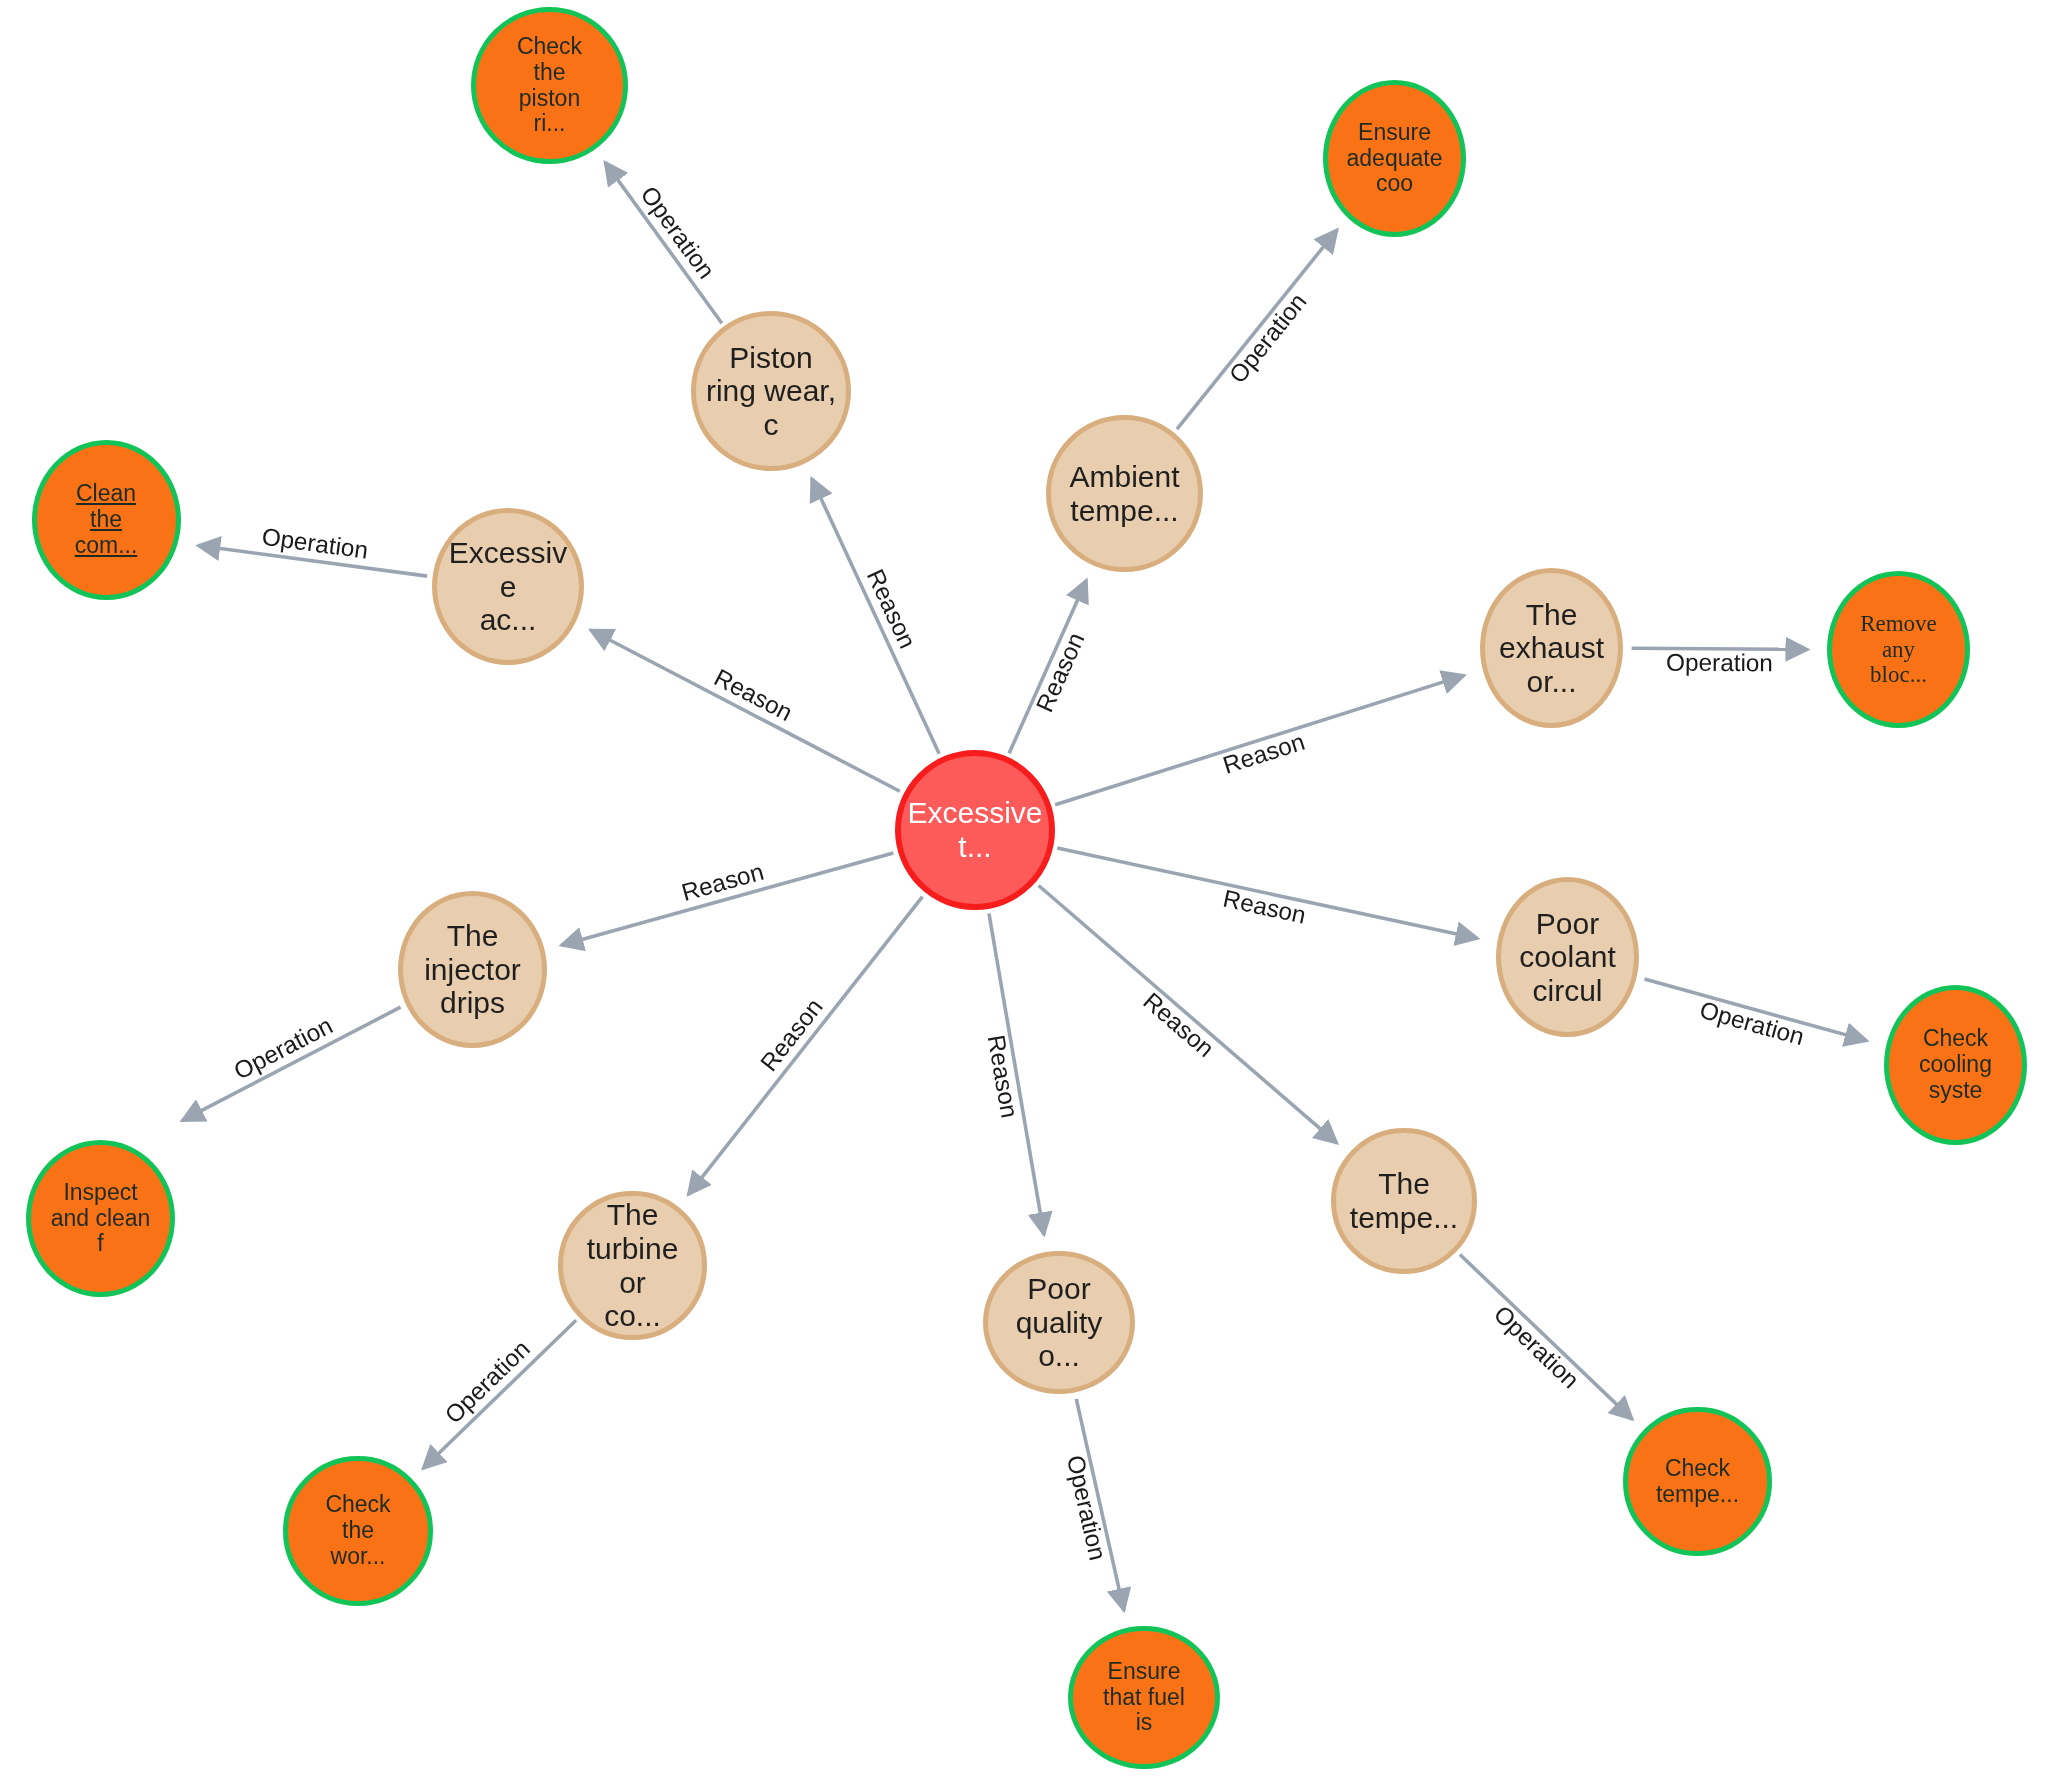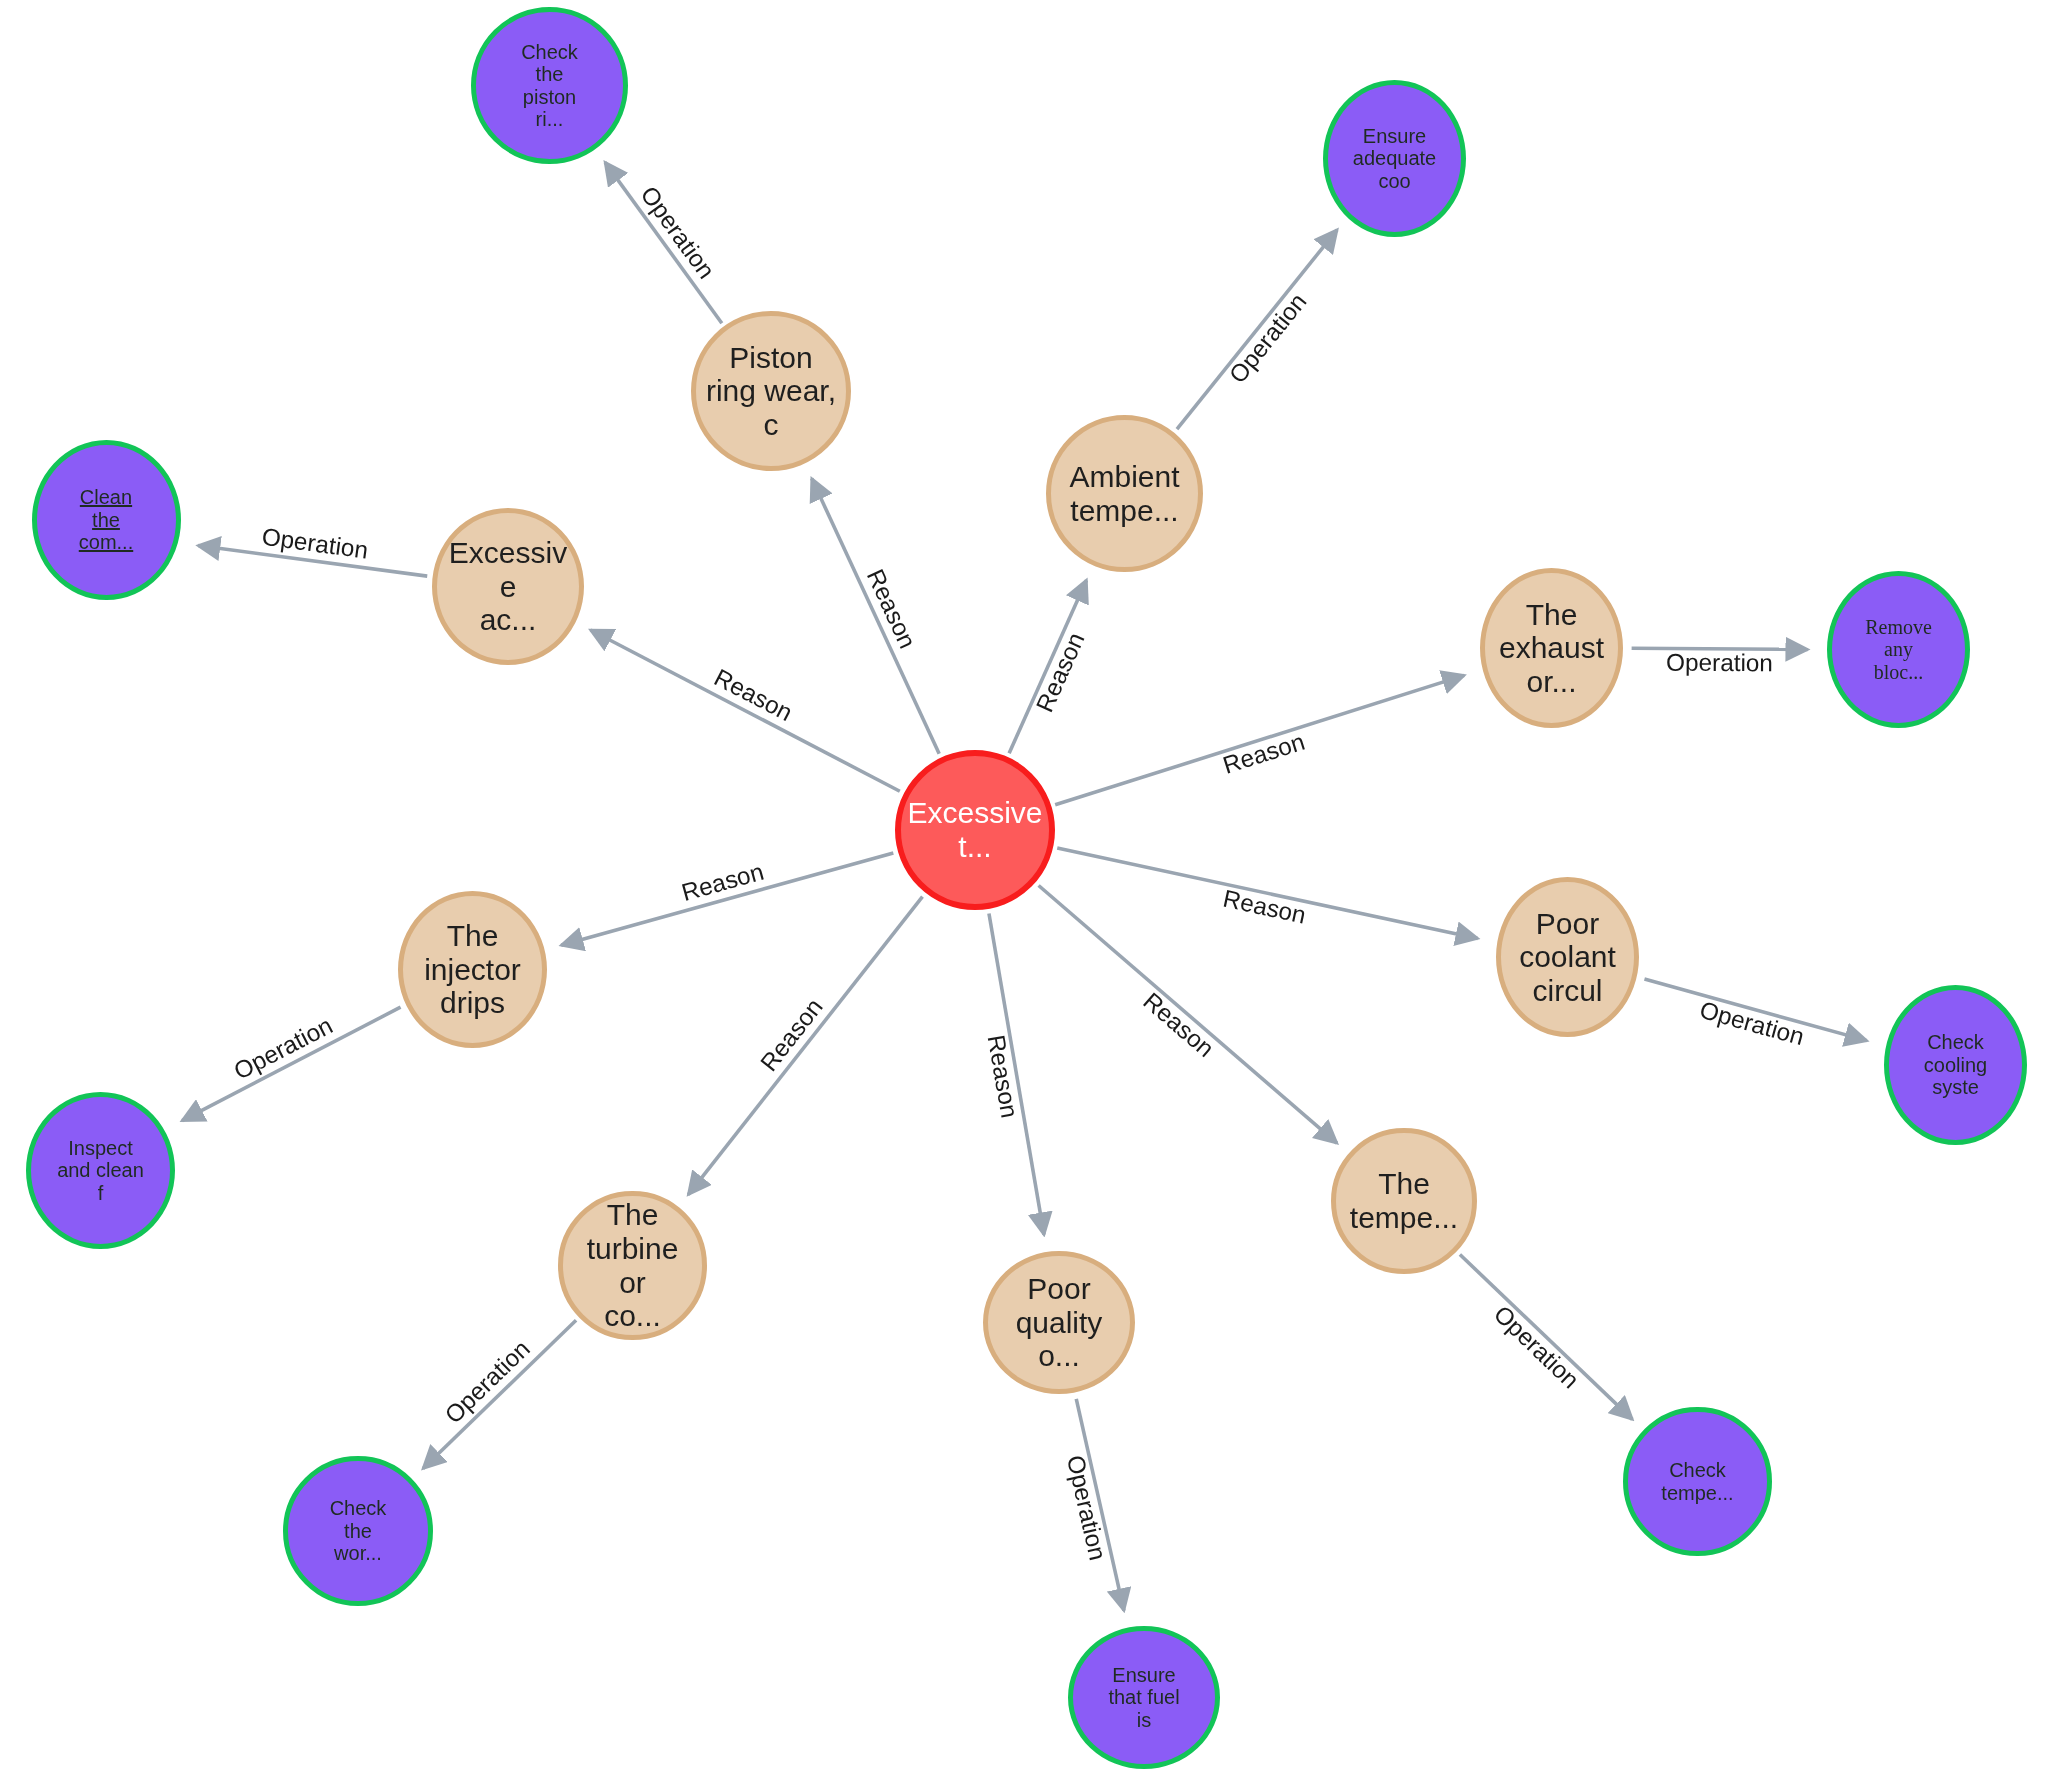--- a/index.html
+++ b/index.html
@@ -48,24 +48,24 @@
     padding: 0 5.7px;
     overflow: hidden;
   }
   .node-cause {
     background: #e8cdae;
     border: 5px solid #d8ae7e;
     color: #1f1f1f;
     font-size: 30px;
   }
   .node-action {
-    background: #8b5cf6;
+    background: #f97316;
     border: 5.7px solid #12c457;
     color: #1f2b22;
-    font-size: 20px;
+    font-size: 23px;
   }
   .node-root {
     background: #fd5a5a;
     border: 6.4px solid #f81d1d;
     color: #ffffff;
     font-size: 30px;
   }
   .node-label {
     display: block;
     width: 100%;
@@ -165,21 +165,21 @@
       </div>
       <div class="node node-cause" style="left: 558px; top: 1191px; width: 149px; height: 149px;">
         <span class="node-label">The<br>turbine<br>or<br>co...</span>
       </div>
       <div class="node node-action" style="left: 283px; top: 1456px; width: 150px; height: 150px;">
         <span class="node-label">Check<br>the<br>wor...</span>
       </div>
       <div class="node node-cause" style="left: 398px; top: 891px; width: 149px; height: 157px;">
         <span class="node-label">The<br>injector<br>drips</span>
       </div>
-      <div class="node node-action" style="left: 26px; top: 1092px; width: 149px; height: 157px; align-items: center;">
+      <div class="node node-action" style="left: 26px; top: 1140px; width: 149px; height: 157px; align-items: center;">
         <span class="node-label">Inspect<br>and clean<br>f</span>
       </div>
       <div class="node node-cause" style="left: 432px; top: 508px; width: 152px; height: 157px;">
         <span class="node-label">Excessive<br>ac...</span>
       </div>
       <div class="node node-action" style="left: 31.5px; top: 440px; width: 149px; height: 160px; text-decoration: underline;">
         <span class="node-label">Clean<br>the<br>com...</span>
       </div>
     </div>
 </div>

